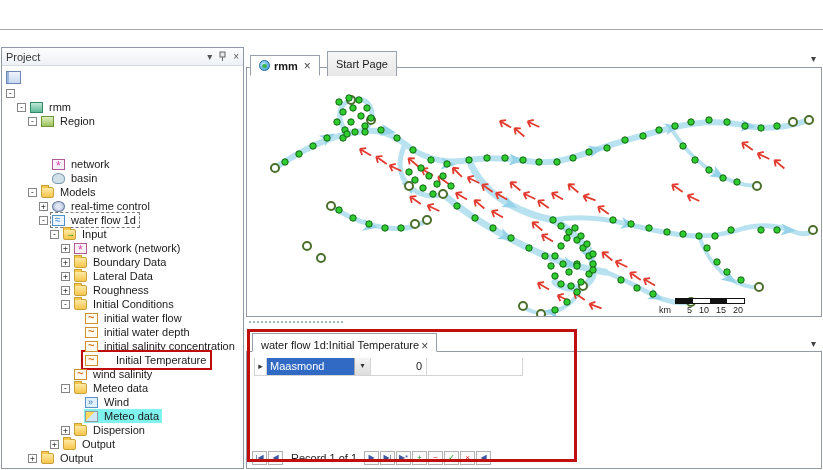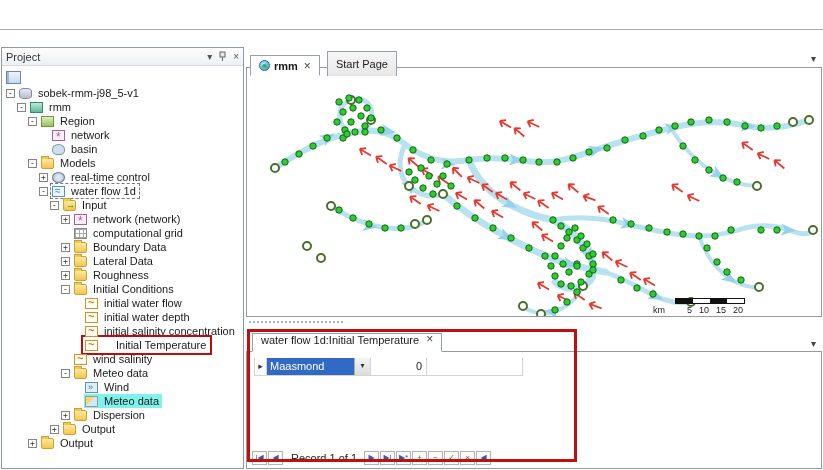--- a/index.html
+++ b/index.html
@@ -62,27 +62,27 @@
   .globe{width:11px;height:11px;border-radius:50%;position:relative;flex:none;
          background:radial-gradient(circle at 35% 35%,#bfe9ff,#2e8fd0);border:1px solid #1c6aa0;box-sizing:border-box;}
   .globe::after{content:'';position:absolute;left:2px;top:3px;width:5px;height:4px;background:#39b54a;border-radius:50%;}
   .strip-chevron{position:absolute;right:7px;top:6px;color:#444;font-size:10px;}
   .mapbox{position:absolute;left:246px;top:67px;width:576px;height:250px;border:1px solid #949ba5;
           box-sizing:border-box;background:#fff;z-index:1;overflow:hidden;}
   .scalebar{position:absolute;left:406px;top:230px;}
   .sb-segs{display:flex;border:1px solid #111;width:68px;height:4px;margin-left:22px;}
   .sb-seg{width:17px;height:4px;}
   .sb-ticks{display:flex;font-size:9px;color:#222;margin-top:1px;}
-  .sb-unit{width:18px;text-align:left;}
+  .sb-unit{width:18px;text-align:right;}
   .sb-tick{width:17px;text-align:right;transform:translateX(4px);}
   .grip{position:absolute;left:249px;top:321px;width:94px;height:0;border-top:2px dotted #a4b6c2;}
 
   
   .bot-tabstrip{position:absolute;left:246px;top:333px;right:0;height:19px;z-index:4;}
-  .btab{position:relative;display:inline-flex;align-items:flex-start;gap:5px;box-sizing:border-box;
+  .btab{position:relative;display:inline-flex;align-items:flex-end;box-sizing:border-box;
         border:1px solid #98a0ac;background:#fff;border-bottom:1px solid #fff;
         padding:0 8px;margin-left:6px;height:19px;z-index:5;}
   .bot-chevron{position:absolute;right:7px;top:5px;color:#444;font-size:10px;}
   .botbody{position:absolute;left:246px;top:351px;width:576px;height:118px;border:1px solid #949ba5;
            box-sizing:border-box;background:#fff;z-index:1;}
   .grid{position:absolute;left:7px;top:6px;}
   .grow{display:flex;}
   .hcell{box-sizing:border-box;height:17px;line-height:15px;padding-left:3px;
          background:linear-gradient(#fbfbfb,#ebebeb);border:1px solid #c3c3c3;border-left:none;}
   .hcell.ind{border-left:1px solid #c3c3c3;width:13px;padding:0;}
@@ -124,40 +124,36 @@
           </svg>
       </span>
       <span class="hicon">×</span>
     </div>
     <div class="ptoolbar">
       <span class="panel-icon"></span>
     </div>
     <div class="tree">
         <div class="trow" style="padding-left: 4px;">
           <span class="exp">-</span>
-          <span class="content">
-            <span class="ticon i-database-icon"></span>
-            <span class="tlabel">sobek-rmm-j98_5-v1</span>
-          </span>
         </div>
         <div class="trow" style="padding-left: 15px;">
           <span class="exp">-</span>
           <span class="content">
             <span class="ticon i-model-icon"></span>
             <span class="tlabel">rmm</span>
           </span>
         </div>
         <div class="trow" style="padding-left: 26px;">
           <span class="exp">-</span>
           <span class="content">
             <span class="ticon i-region-icon"></span>
             <span class="tlabel">Region</span>
           </span>
         </div>
-        <div class="trow" style="padding-left: 37px;">
+        <div class="trow" style="padding-left: 37px; margin-top: 29px;">
           <span class="exp empty"></span>
           <span class="content">
             <span class="ticon i-network-icon"></span>
             <span class="tlabel">network</span>
           </span>
         </div>
         <div class="trow" style="padding-left: 37px;">
           <span class="exp empty"></span>
           <span class="content">
             <span class="ticon i-basin-icon"></span>
@@ -190,27 +186,20 @@
           <span class="content">
             <span class="ticon i-input-folder-icon"></span>
             <span class="tlabel">Input</span>
           </span>
         </div>
         <div class="trow" style="padding-left: 59px;">
           <span class="exp">+</span>
           <span class="content">
             <span class="ticon i-network-icon"></span>
             <span class="tlabel">network (network)</span>
-          </span>
-        </div>
-        <div class="trow" style="padding-left: 59px;">
-          <span class="exp empty"></span>
-          <span class="content">
-            <span class="ticon i-grid-icon"></span>
-            <span class="tlabel">computational grid</span>
           </span>
         </div>
         <div class="trow" style="padding-left: 59px;">
           <span class="exp">+</span>
           <span class="content">
             <span class="ticon i-folder-icon"></span>
             <span class="tlabel">Boundary Data</span>
           </span>
         </div>
         <div class="trow" style="padding-left: 59px;">

